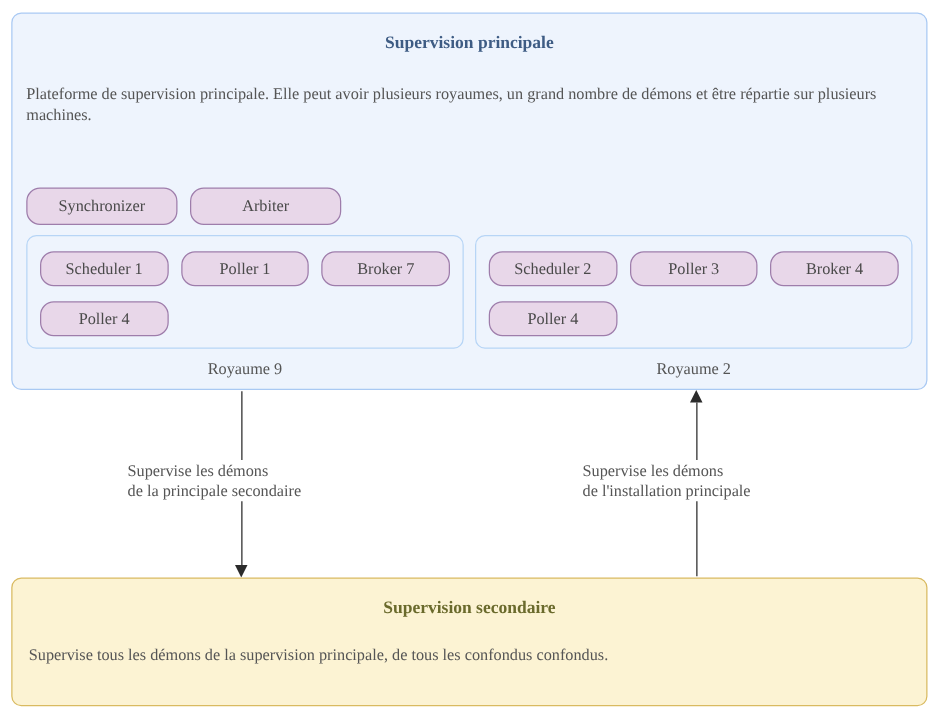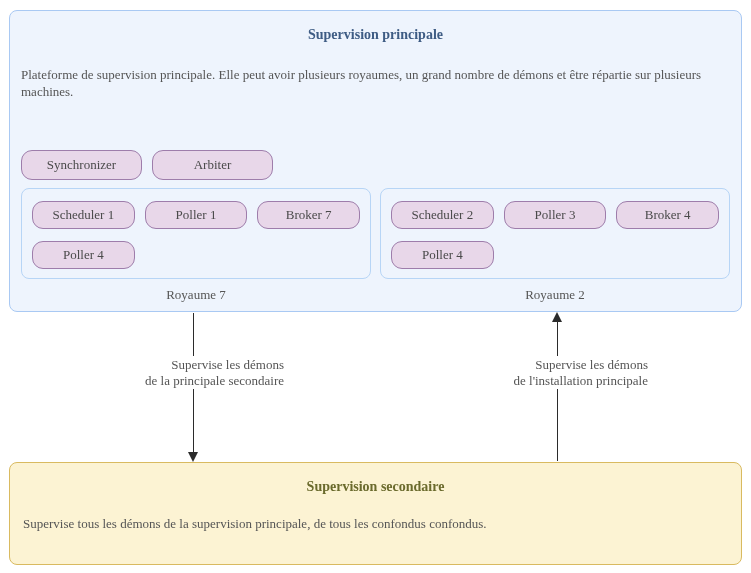--- a/index.html
+++ b/index.html
@@ -97,25 +97,25 @@
   .arrow-head {
     position: absolute;
     width: 0; height: 0;
     border-left: 5px solid transparent;
     border-right: 5px solid transparent;
   }
   .head-down { left: 188px; top: 452px; border-top: 10px solid var(--arrow-color, #2b2b2b); }
   .head-up   { left: 552px; top: 312px; border-bottom: 10px solid var(--arrow-color, #2b2b2b); }
   .arrow-label {
     position: absolute;
-    top: 356px;
+    top: 368px;
     width: 182px;
     padding: 1px 0;
     background: var(--page-bg, #ffffff);
-    text-align: right;
+    text-align: left;
     font-size: 13px;
     line-height: 15.5px;
     color: var(--body-text, #555555);
   }
   .arrow-label.left  { left: 102px; }
   .arrow-label.right { left: 466px; }
 
   
   .secondary-box {
     position: absolute;
@@ -144,21 +144,21 @@
     </div>
 
     <div class="realms">
       <div class="realm-col">
         <div class="realm-box">
           <div class="daemon">Scheduler 1</div>
           <div class="daemon">Poller 1</div>
           <div class="daemon">Broker 7</div>
           <div class="daemon">Poller 4</div>
         </div>
-        <div class="realm-label">Royaume 7</div>
+        <div class="realm-label">Royaume 9</div>
       </div>
 
       <div class="realm-col">
         <div class="realm-box">
           <div class="daemon">Scheduler 2</div>
           <div class="daemon">Poller 3</div>
           <div class="daemon">Broker 4</div>
           <div class="daemon">Poller 4</div>
         </div>
         <div class="realm-label">Royaume 2</div>

